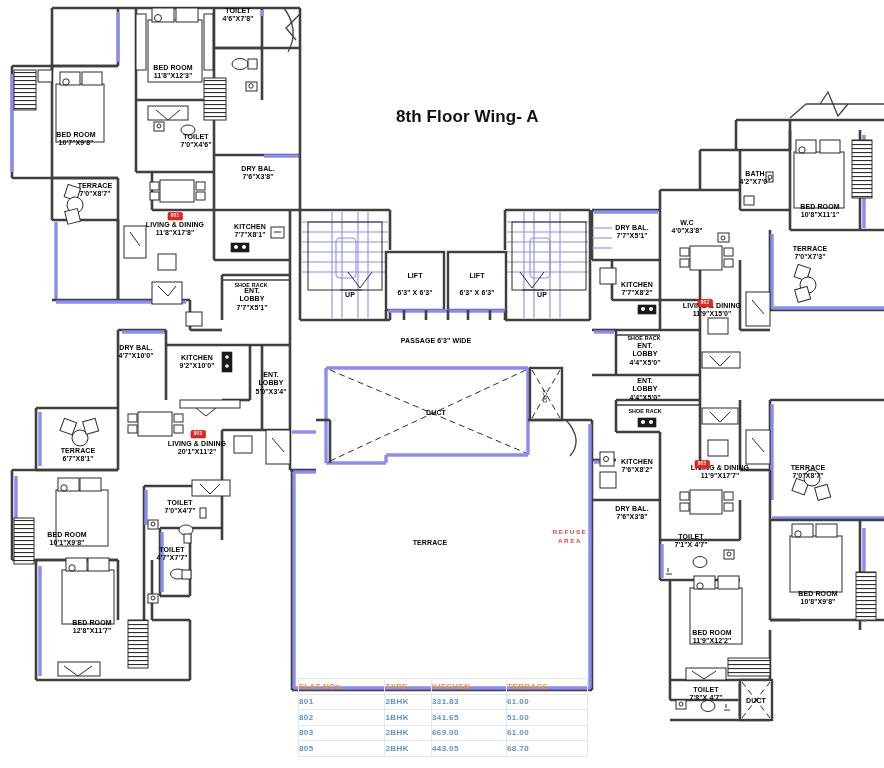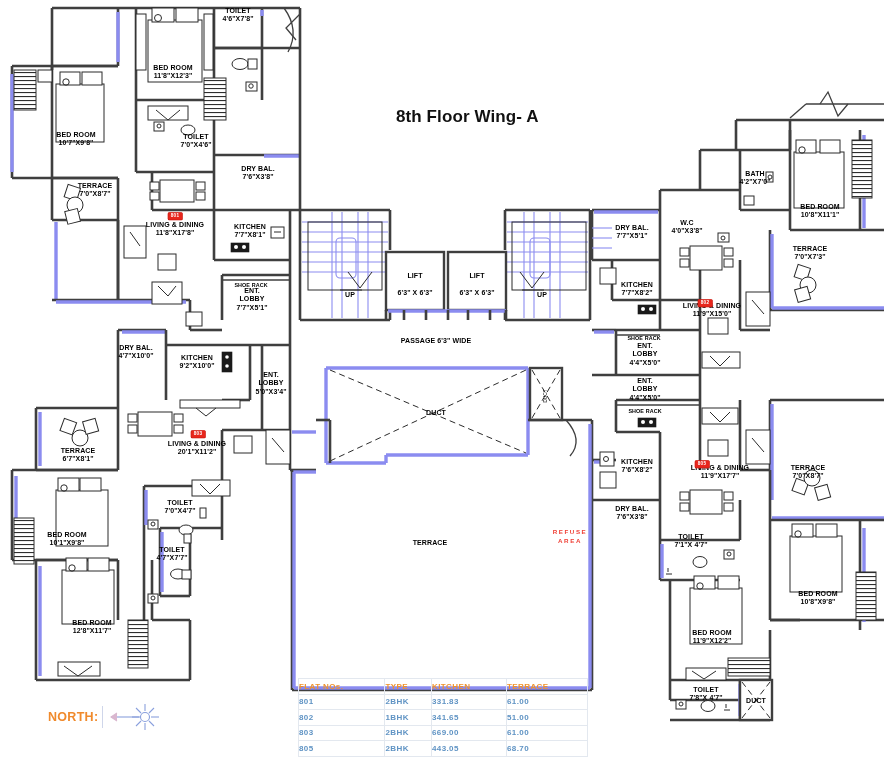--- a/index.html
+++ b/index.html
@@ -662,39 +662,20 @@
   <div class="lbl b" style="left:436px;top:341px;">PASSAGE  6'3"  WIDE</div>
   <div class="lbl b" style="left:436px;top:413px;">DUCT</div>
   <div class="lbl tiny" style="left:546px;top:396px;transform:translate(-50%,-50%) rotate(-90deg);">DUCT</div>
   <div class="lbl b" style="left:756px;top:701px;">DUCT</div>
   <div class="lbl b" style="left:430px;top:543px;">TERRACE</div>
   <div class="refuse" style="left:570px;top:536px;">
     <span>REFUSE</span><br>
     <span>AREA</span>
   </div>
 
-  <div id="north">
-    <span class="ntxt">NORTH:</span>
-    <span class="sep"></span>
-    <svg width="54" height="30">
-      <g stroke="#8aa0dd" stroke-width="1.1" fill="none">
-        <line x1="4" y1="15" x2="34" y2="15"></line>
-        <path d="M10 11 L4 15 L10 19" fill="#d9b7cf" stroke="#d9b7cf"></path>
-        <circle cx="38" cy="15" r="4.5"></circle>
-        <line x1="38" y1="2" x2="38" y2="9"></line>
-        <line x1="38" y1="21" x2="38" y2="28"></line>
-        <line x1="25" y1="15" x2="32" y2="15"></line>
-        <line x1="44" y1="15" x2="52" y2="15"></line>
-        <line x1="29" y1="6" x2="34" y2="11"></line>
-        <line x1="42" y1="19" x2="47" y2="24"></line>
-        <line x1="29" y1="24" x2="34" y2="19"></line>
-        <line x1="42" y1="11" x2="47" y2="6"></line>
-      </g>
-    </svg>
-  </div>
 
   <table id="tbl">
     <thead>
         <tr id="thRow">
           <th>FLAT NOs.</th>
           <th>TYPE</th>
           <th>KITCHEN</th>
           <th>TERRACE</th>
         </tr>
       </thead>

